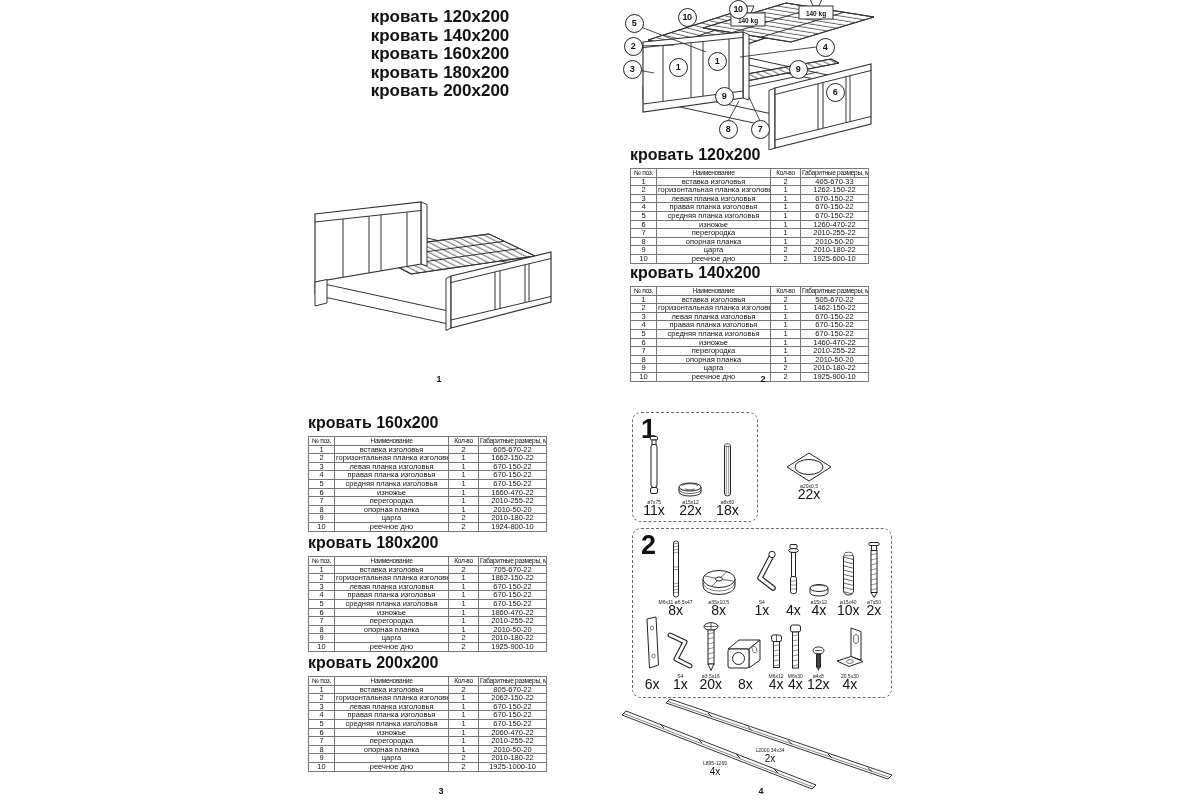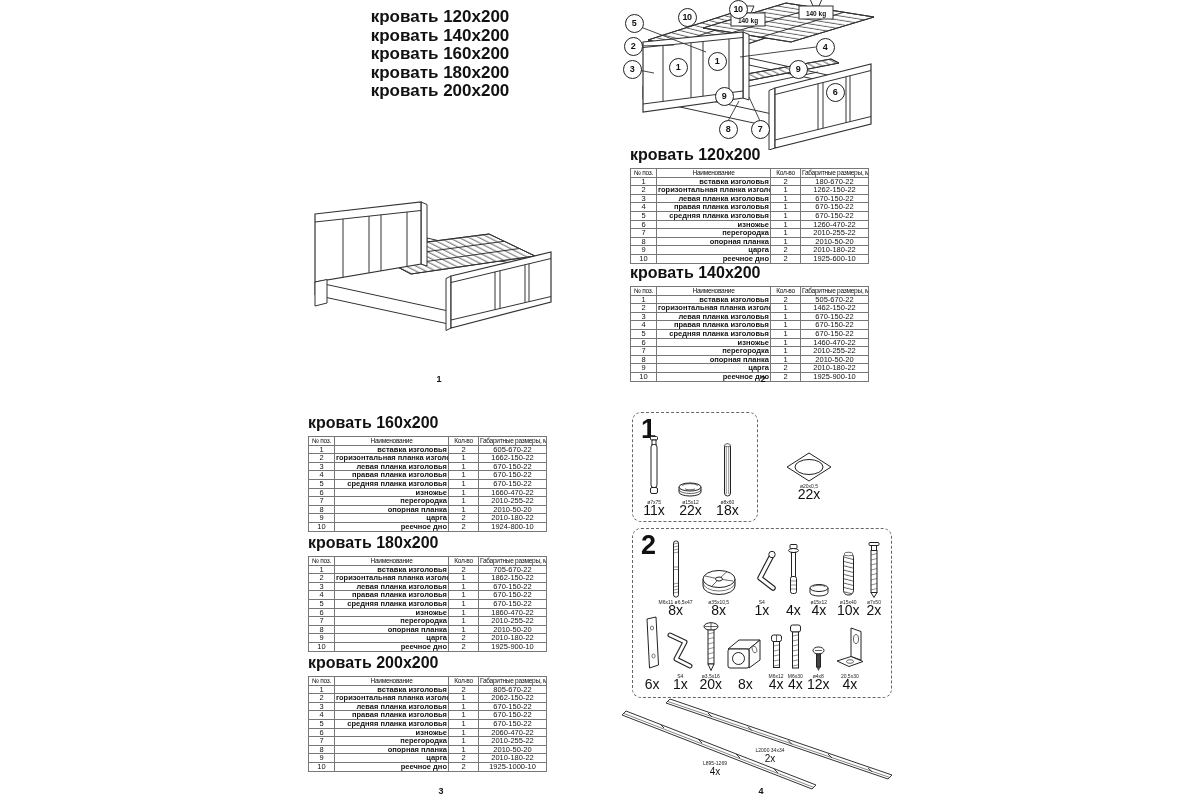--- a/index.html
+++ b/index.html
@@ -8,21 +8,21 @@
   .abs{position:absolute;}
   .main-title{font-size:46px;font-weight:bold;letter-spacing:1px;line-height:50px;}
   .subtitle{font-size:17px;font-weight:bold;line-height:18.5px;}
   .ptable{position:absolute;width:240px;}
   .ptable h3{font-size:16px;font-weight:bold;margin:0 0 4px 0;}
   .ptable table{border-collapse:collapse;width:238px;table-layout:fixed;}
   .ptable th,.ptable td{border:1px solid #777;font-size:7.5px;line-height:7.6px;
       padding:0 1px;text-align:center;font-weight:normal;color:#111;
       overflow:hidden;white-space:nowrap;}
   .ptable th{font-size:6.6px;letter-spacing:-0.3px;}
-  .ptable td:nth-child(2){text-align:right;font-weight:bold;}
+  .ptable td:nth-child(2){text-align:center;}
   .pagenum{position:absolute;font-size:9px;font-weight:bold;width:14px;text-align:center;}
   .callout{position:absolute;width:17px;height:17px;margin:-8.5px 0 0 -8.5px;
       border:1.6px solid #222;border-radius:50%;background:#fff;
       display:flex;align-items:center;justify-content:center;
       font-size:9px;font-weight:bold;color:#111;letter-spacing:-0.5px;}
   .hw-panel{position:absolute;border:1.5px dashed #666;border-radius:9px;background:#fff;}
   .panel-num{position:absolute;top:2px;left:8px;font-size:27px;font-weight:bold;line-height:28px;}
   .hw-row{display:flex;justify-content:space-around;align-items:flex-end;}
   .hw-item{display:flex;flex-direction:column;align-items:center;}
   .hw-item .spec{font-size:5px;line-height:6px;height:6px;color:#222;white-space:nowrap;margin-top:1px;}
@@ -461,21 +461,21 @@
       <th>Наименование</th>
       <th>Кол-во</th>
       <th>Габаритные размеры, мм</th>
     </tr>
       </thead>
     <tbody>
         <tr>
           <td>1</td>
           <td>вставка изголовья</td>
           <td>2</td>
-          <td>180-670-22</td>
+          <td>405-670-33</td>
         </tr>
         <tr>
           <td>2</td>
           <td>горизонтальная планка изголовья</td>
           <td>1</td>
           <td>1262-150-22</td>
         </tr>
         <tr>
           <td>3</td>
           <td>левая планка изголовья</td>

